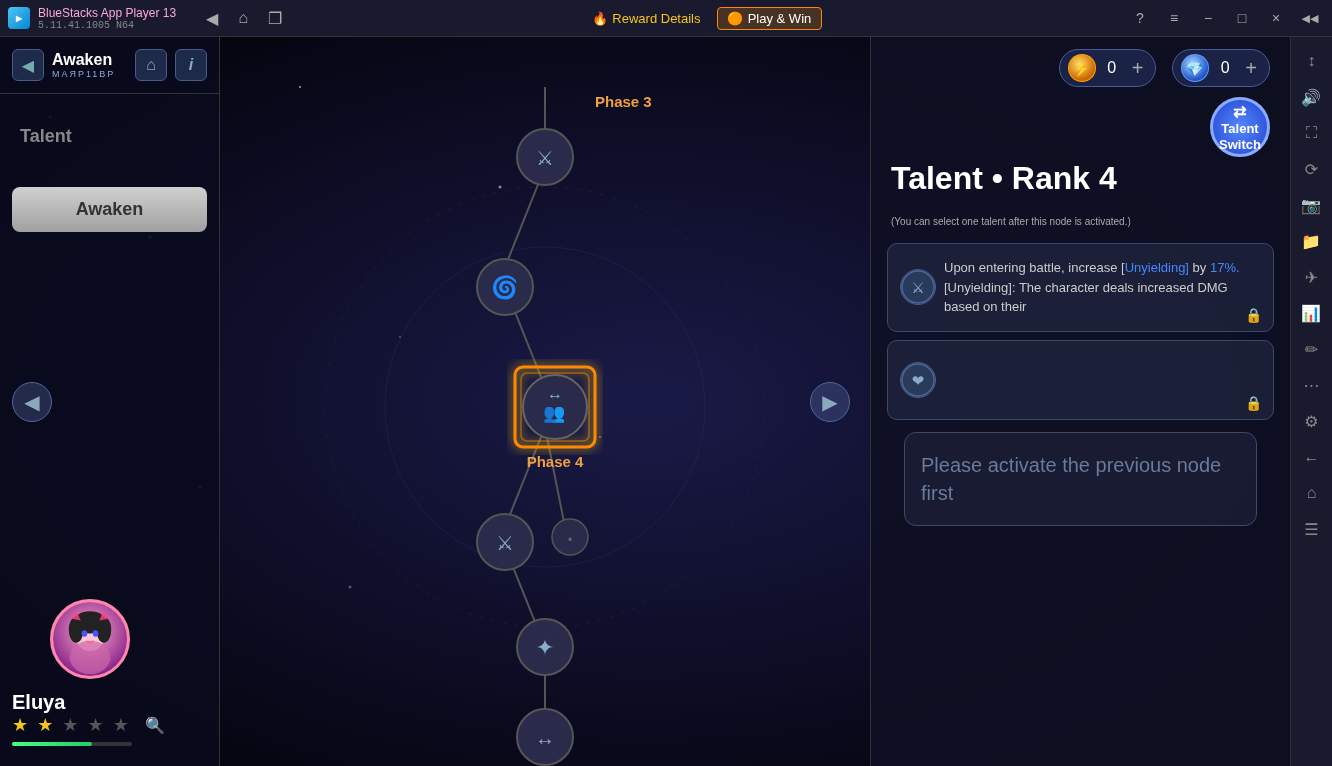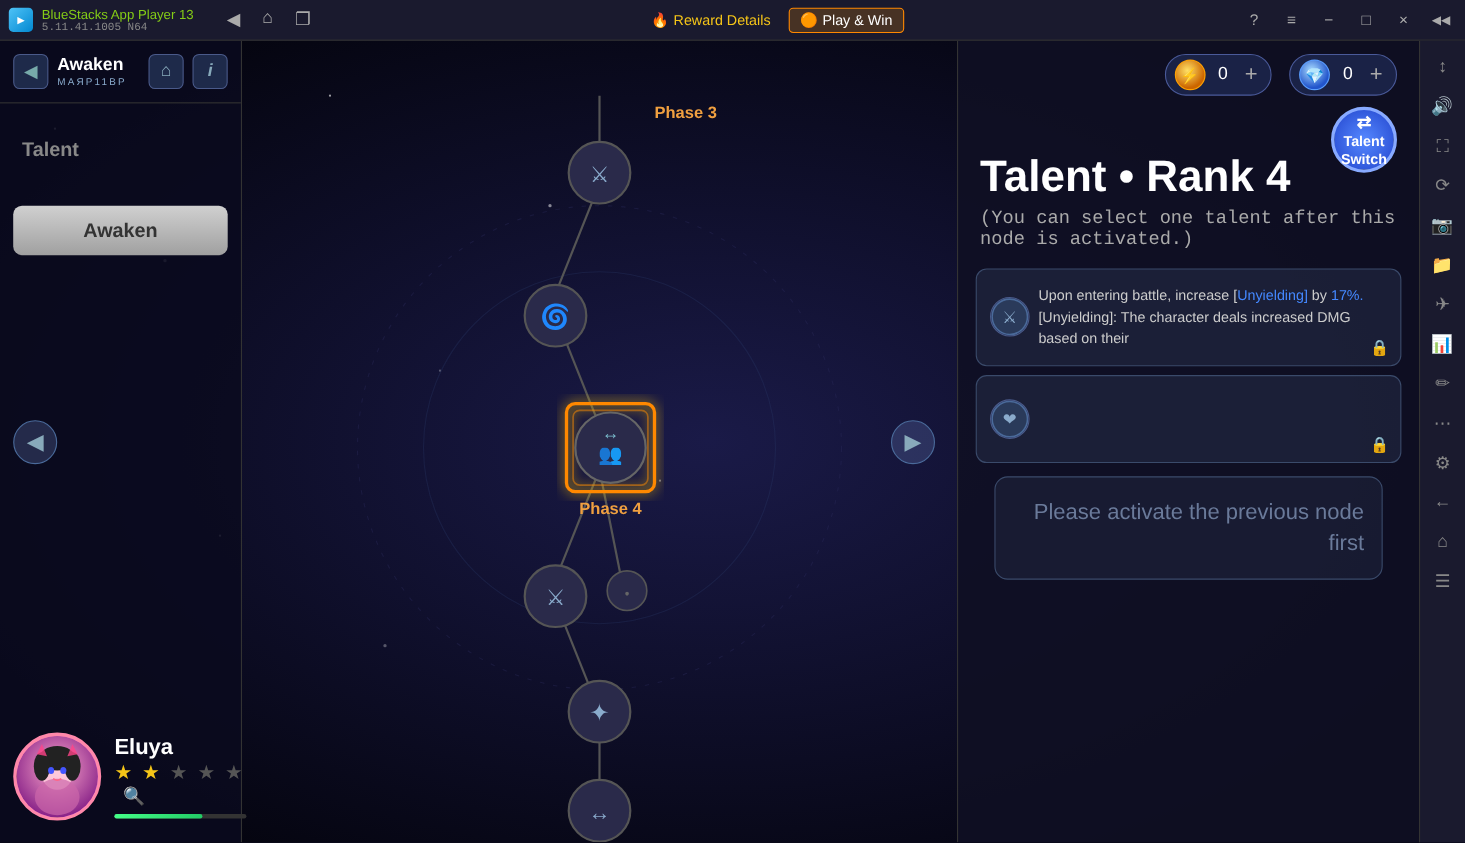--- a/index.html
+++ b/index.html
@@ -199,20 +199,21 @@
       z-index: 10;
     }
 
     #character-section {
       position: absolute;
       bottom: 20px;
       left: 12px;
       display: flex;
       align-items: center;
       gap: 12px;
+      flex-direction: column;
     }
     #char-avatar {
       width: 80px; height: 80px;
       border-radius: 50%;
       background: linear-gradient(135deg, #ff88aa, #aa44cc);
       border: 3px solid #ff88aa;
       display: flex; align-items: center; justify-content: center;
       overflow: hidden;
       position: relative;
     }
@@ -349,21 +350,21 @@
       color: #5a6a8a;
       font-size: 14px;
     }
 
     #activate-btn {
       margin: 12px 33px;
       background: rgba(30,35,60,0.6);
       border: 1px solid #3a4a6a;
       border-radius: 12px;
       padding: 18px 16px;
-      text-align: right;
+      text-align: left;
       cursor: pointer;
     }
 
     
     #next-btn {
       position: absolute;
       right: 440px;
       top: 50%;
       transform: translateY(-50%);
       width: 40px; height: 40px;
@@ -395,21 +396,21 @@
   </style>
 </head>
 <body>
 
 <div id="titlebar">
   <div id="titlebar-left">
     <div id="bluestacks-logo">
       <span style="font-size:8px;font-weight:bold;color:white;">▶</span>
     </div>
     <div>
-      <div style="color:#84cc16;font-size:12px;">BlueStacks App Player 13</div>
+      <div style="color:#f9a8d4;font-size:12px;">BlueStacks App Player 13</div>
       <div style="color:#888;font-size:10px;font-family:Liberation Mono, monospace;">5.11.41.1005  N64</div>
     </div>
     <div id="titlebar-nav-btns" style="display:flex;gap:8px;margin-left:16px;">
       <div class="title-nav-btn">◀</div>
       <div class="title-nav-btn">⌂</div>
       <div class="title-nav-btn">❐</div>
     </div>
   </div>
   <div id="titlebar-center">
     <button id="reward-center-btn">
@@ -648,22 +649,22 @@
         <span class="currency-add">+</span>
       </div>
     </div>
 
     <div id="talent-switch-btn">
       <span style="font-size:16px;">⇄</span>
       <span style="font-size:13px;line-height:1.2;">Talent<br>Switch</span>
     </div>
 
     <div id="talent-title">
-      <div style="font-size:40px;font-weight:bold;color:white;">Talent • Rank 4</div>
-      <div style="font-size:17px;color:#aaa;margin-top:6px;font-family:Liberation Mono, monospace;">(You can select one talent after this node is activated.)</div>
+      <div style="font-size:32px;font-weight:bold;color:white;margin-top:21px;">Talent • Rank 4</div>
+      <div style="font-size:10px;color:#aaa;margin-top:19px;">(You can select one talent after this node is activated.)</div>
     </div>
 
     <div class="talent-card">
       <div class="talent-card-icon">
         <svg width="36" height="36" viewBox="0 0 36 36">
           <circle cx="18" cy="18" r="17" fill="#2a3a5a" stroke="#4a6a9a" stroke-width="1.5"></circle>
           <text x="18" y="24" text-anchor="middle" font-size="16" fill="#8aabcc">⚔</text>
         </svg>
       </div>
       <div class="talent-card-text">

